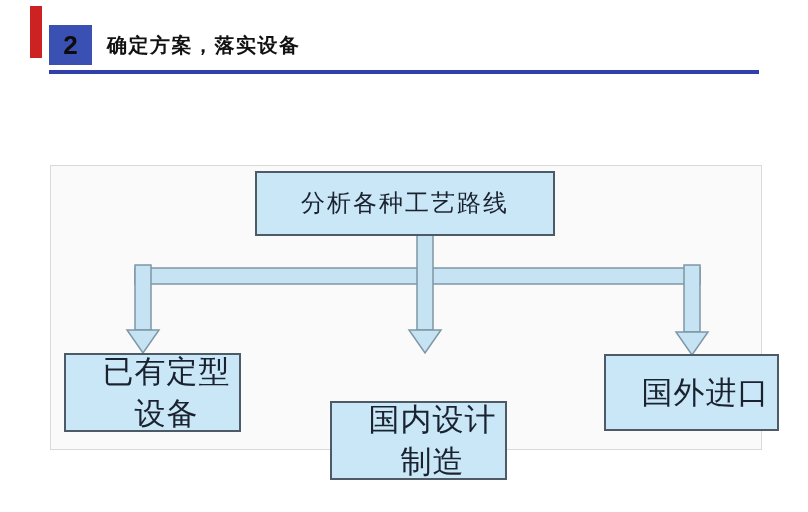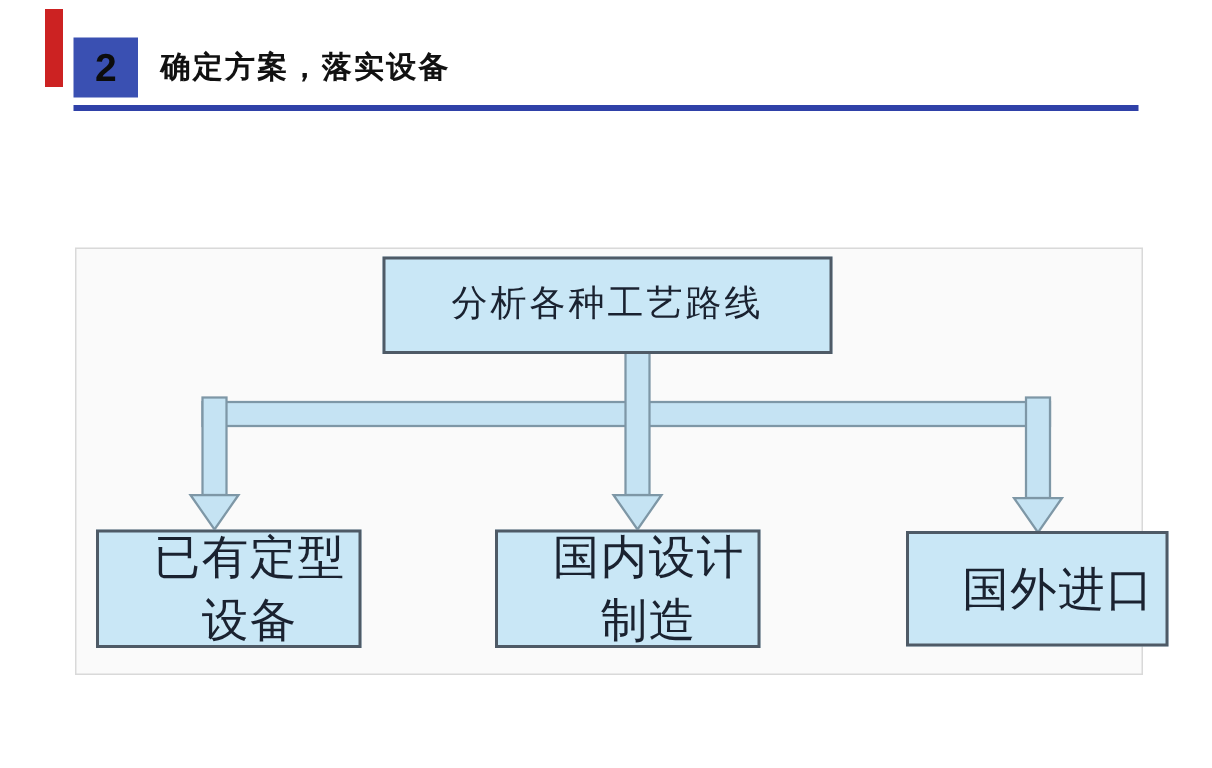--- a/index.html
+++ b/index.html
@@ -45,21 +45,21 @@
     text-align:center;
   }
   .root-box{
     left:255px;top:171px;width:300px;height:65px;
     font-size:24px;line-height:29px;letter-spacing:2px;
   }
   .child-box{
     top:353px;height:79px;font-size:31px;letter-spacing:1px;padding-left:28px;
   }
   .child-left{left:64px;width:177px;}
-  .child-center{left:330px;width:177px;}
+  .child-center{left:330px;width:177px;margin-top:48px;}
   .child-right{left:604px;top:354px;width:175px;height:77px;}
   
   .connectors{
     position:absolute;left:50px;top:165px;width:712px;height:285px;
   }
   .connectors rect,.connectors polygon{
     fill:var(--arrow_fill);
     stroke:var(--arrow_border);
     stroke-width:1.5;
   }

